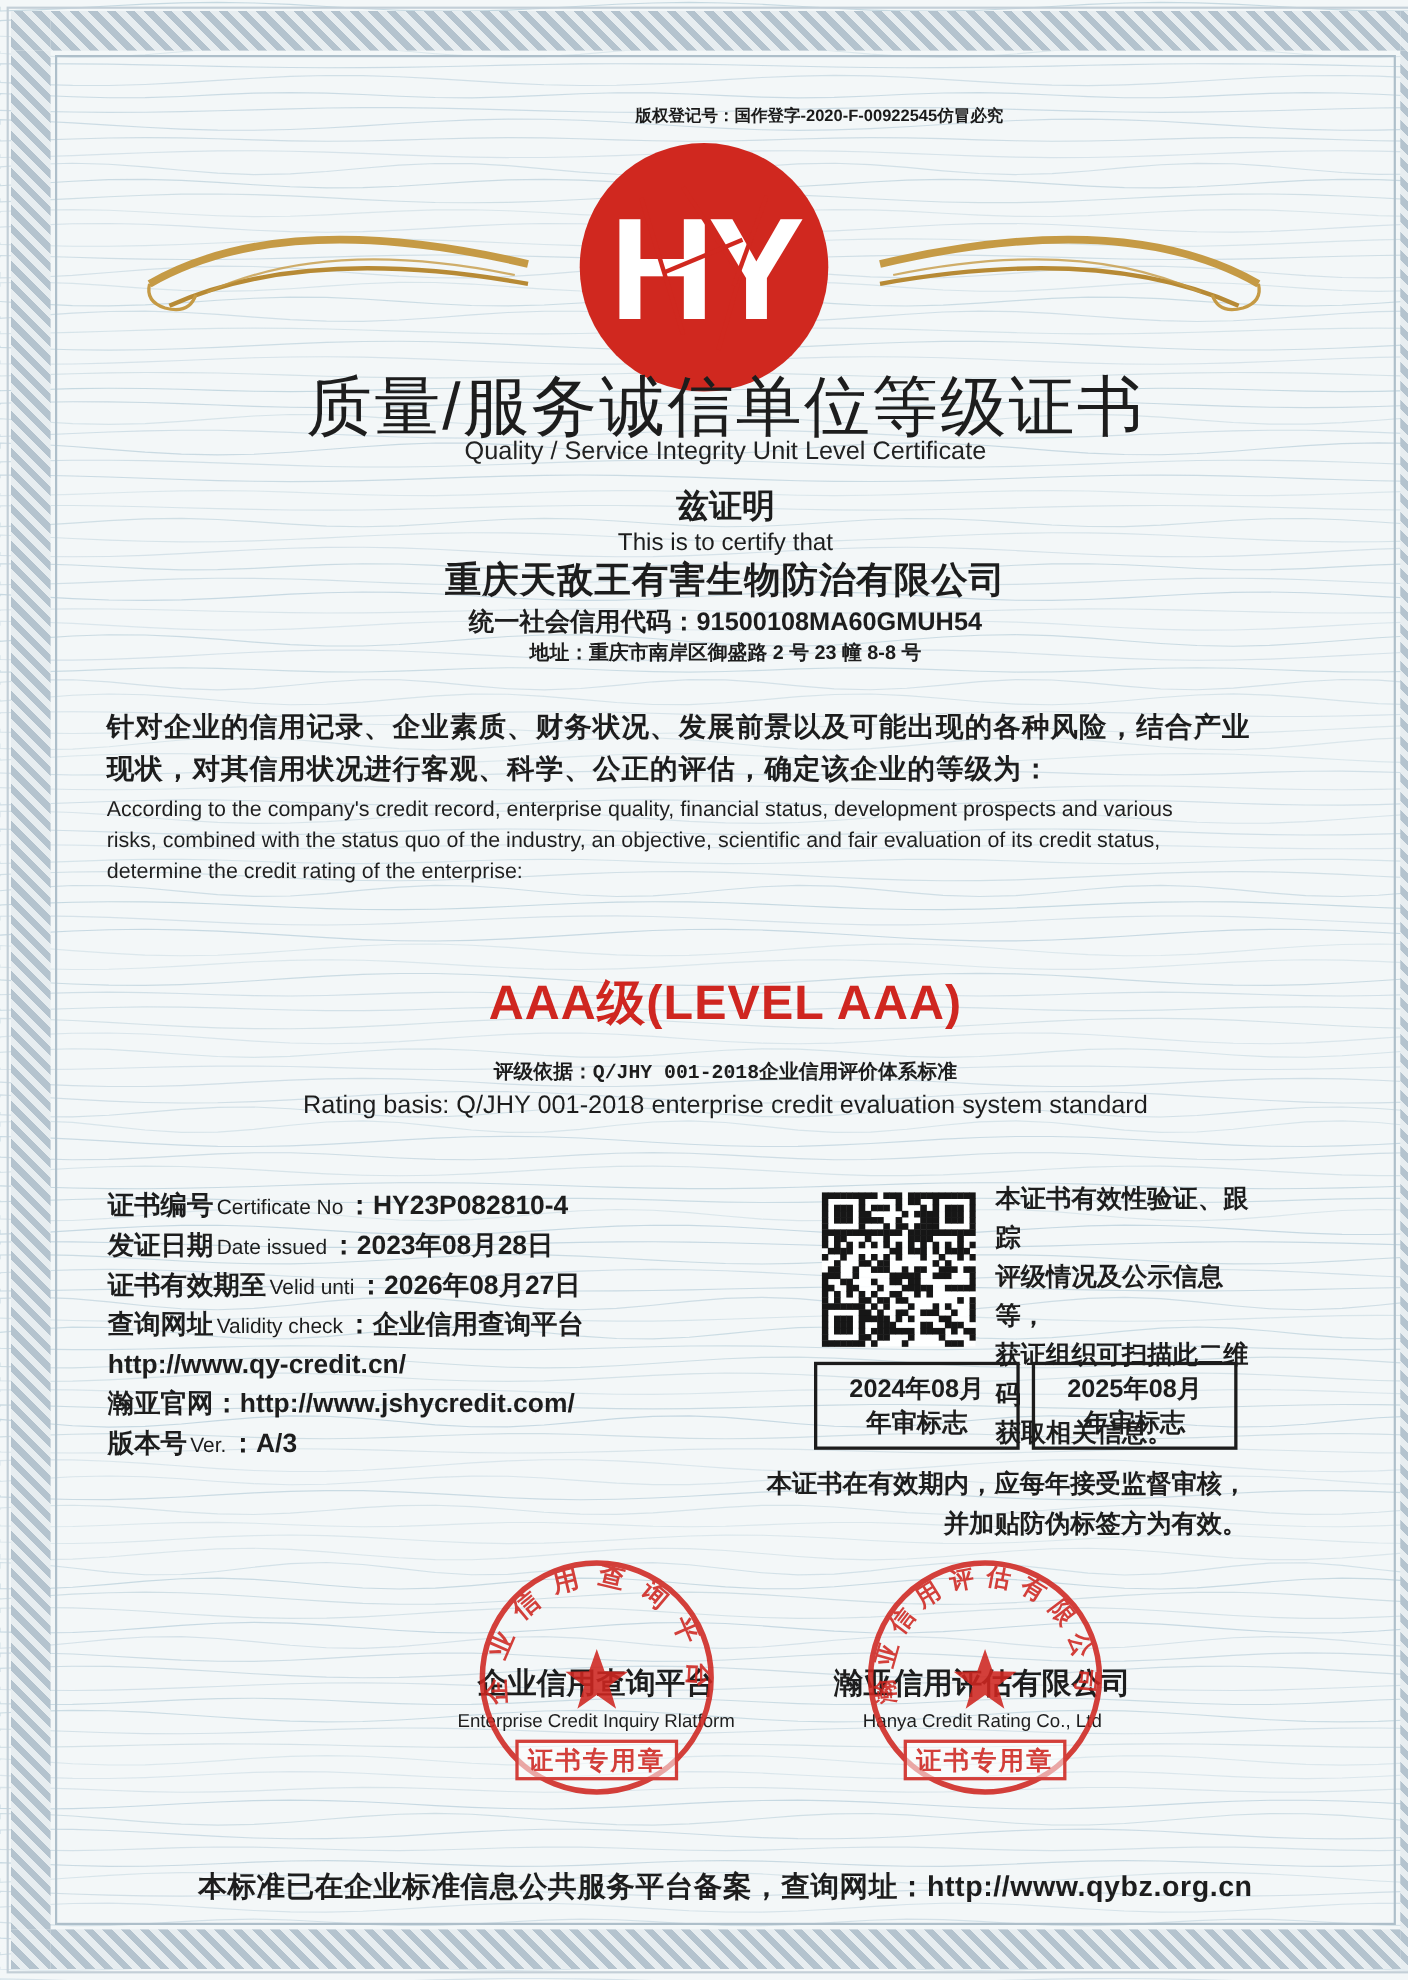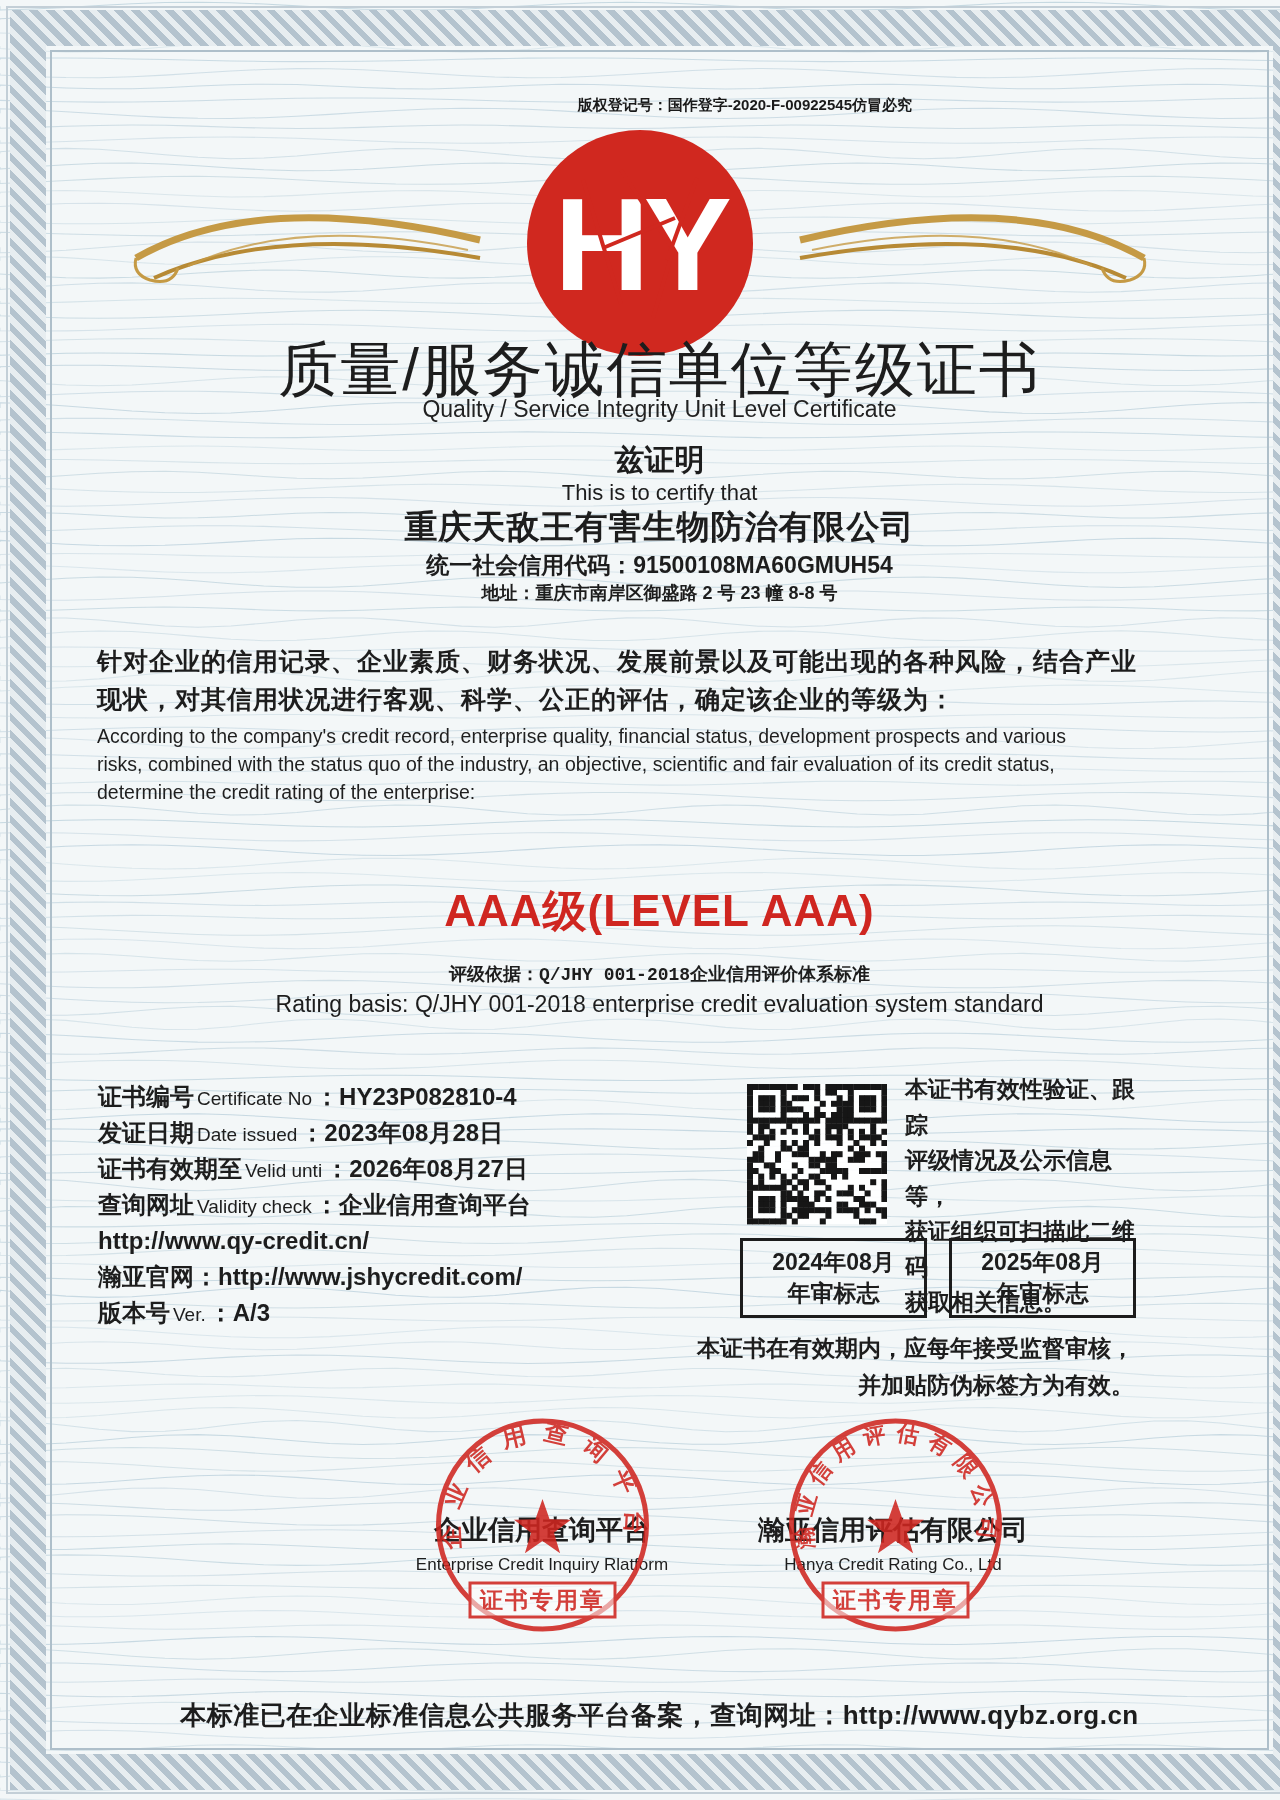--- a/index.html
+++ b/index.html
@@ -45,21 +45,21 @@
   .details{top:1080px;left:98px;}
   .details .row{line-height:33px;white-space:nowrap;}
   .details .zh{font-size:24px;font-weight:600;margin-top:10px;}
   .details .en{font-size:19px;font-weight:500;margin:0 3px;}
   .details .val{font-size:24px;font-weight:600;}
   .details span:empty{display:none;}
 
   .qr{top:1078px;left:747px;width:140px;height:152px;}
   .qr-note{top:1072px;left:905px;width:245px;font-size:23px;font-weight:600;line-height:35.5px;}
 
-  .audit-row{top:1238px;left:740px;display:flex;gap:22px;}
+  .audit-row{top:1238px;left:740px;display:flex;gap:11px;}
   .audit-box{width:181px;height:74px;border:3px solid #1c1c1c;display:flex;flex-direction:column;justify-content:center;align-items:center;font-size:23px;font-weight:600;line-height:31px;}
 
   .supervise{top:1330px;left:637px;width:497px;text-align:right;font-size:23px;font-weight:600;line-height:37px;}
 
   .issuer{top:1512px;width:340px;text-align:center;}
   .issuer.i0{left:372px;}
   .issuer.i1{left:723px;}
   .issuer .org-zh{font-size:27px;font-weight:800;}
   .issuer .org-en{font-size:17px;font-weight:500;margin-top:7px;}
 

